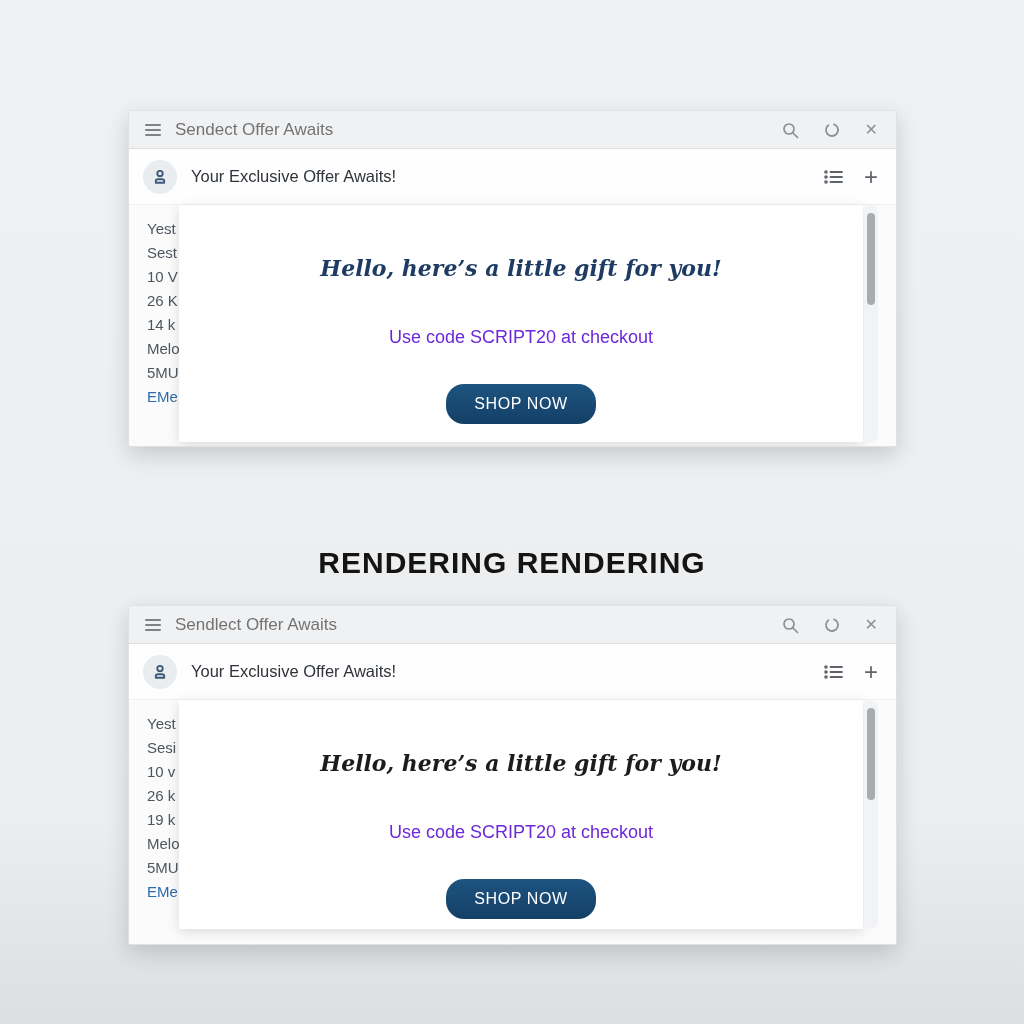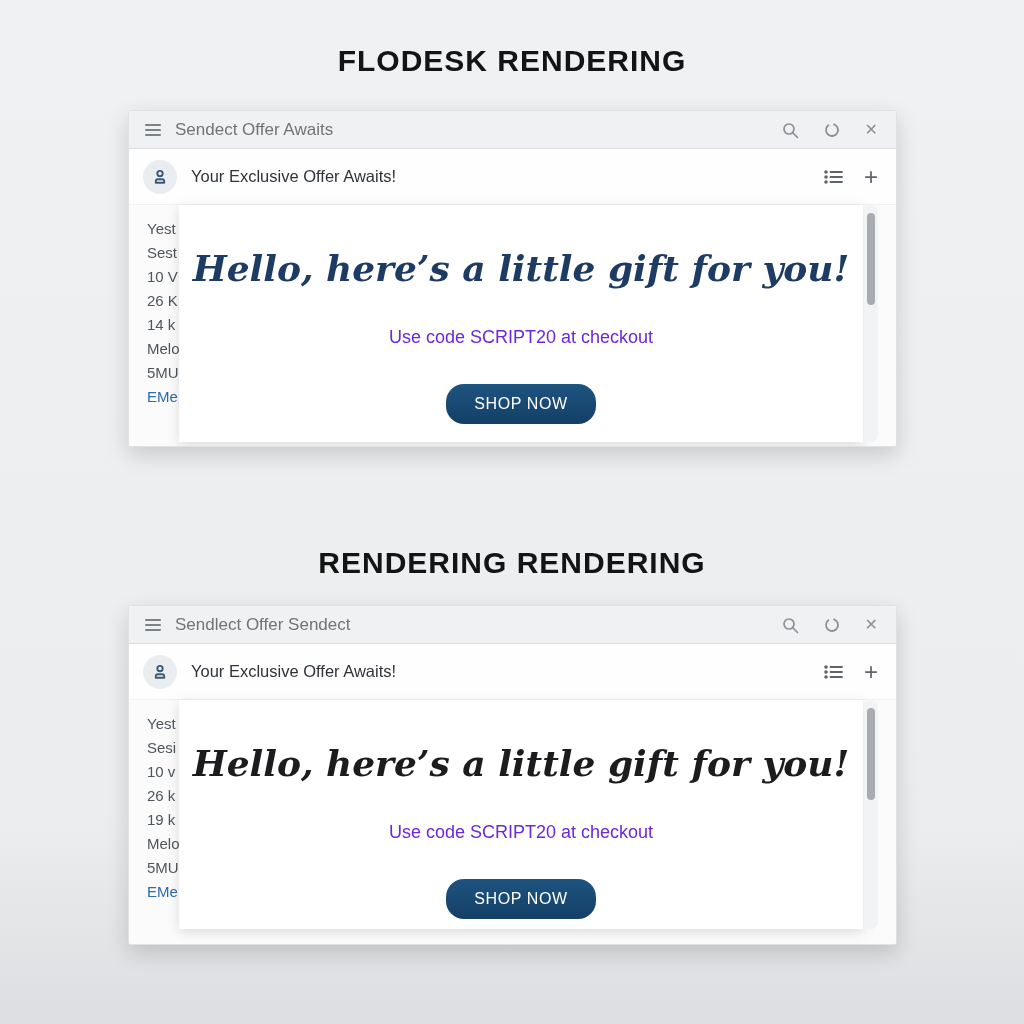--- a/index.html
+++ b/index.html
@@ -67,21 +67,21 @@
     position:absolute; left:50px; width:684px; top:0;
     background:#ffffff; box-shadow:0 3px 12px rgba(0,0,0,0.13);
     display:flex; flex-direction:column; align-items:center;
     padding-top:40px;
   }
   .window-1 .email-panel { bottom:4px; }
   .window-2 .email-panel { bottom:15px; }
 
   .headline {
     font-family:"DejaVu Serif","Liberation Serif",serif;
-    font-style:italic; font-weight:700; font-size:36px; line-height:46px;
+    font-style:italic; font-weight:700; font-size:22px; line-height:46px;
     white-space:nowrap; text-align:center;
   }
   .subtext { margin-top:36px; font-size:18px; color:#6d28d9; }
   .shop-btn {
     margin-top:36px; border:none; cursor:pointer;
     background:linear-gradient(180deg,#1d5480 0%, #143f66 100%);
     color:#ffffff; font-family:"Liberation Sans",sans-serif;
     font-size:16px; font-weight:400; letter-spacing:0.6px;
     padding:11px 28px; border-radius:18px;
   }
@@ -97,21 +97,20 @@
     background:#a8acb1; border-radius:4px; cursor:grab;
   }
 
   svg { display:block; }
 </style>
 </head>
 <body>
 
 <div class="canvas">
 
-  <div class="section-heading heading-1">FLODESK RENDERING</div>
 
   <div class="window window-1">
     <div class="titlebar">
       <span class="hamburger">
           <i></i>
           <i></i>
           <i></i>
         </span>
       <span class="win-title">Sendect Offer Awaits</span>
       <span class="tb-spacer"></span>
@@ -181,21 +180,21 @@
 
   <div class="section-heading heading-2">RENDERING RENDERING</div>
 
   <div class="window window-2">
     <div class="titlebar">
       <span class="hamburger">
           <i></i>
           <i></i>
           <i></i>
         </span>
-      <span class="win-title">Sendlect Offer Sendect</span>
+      <span class="win-title">Sendlect Offer Awaits</span>
       <span class="tb-spacer"></span>
       <span class="tb-icons">
         <span>
           <svg width="18" height="18" viewBox="0 0 18 18" fill="none" stroke="#8b9096" stroke-width="1.7" stroke-linecap="round">
             <circle cx="8" cy="8" r="5"></circle>
               <line x1="12" y1="12" x2="16.5" y2="16.5"></line>
           </svg>
         </span>
         <span>
           <svg width="18" height="18" viewBox="0 0 18 18" fill="none" stroke="#8b9096" stroke-width="1.8" stroke-linecap="round">

